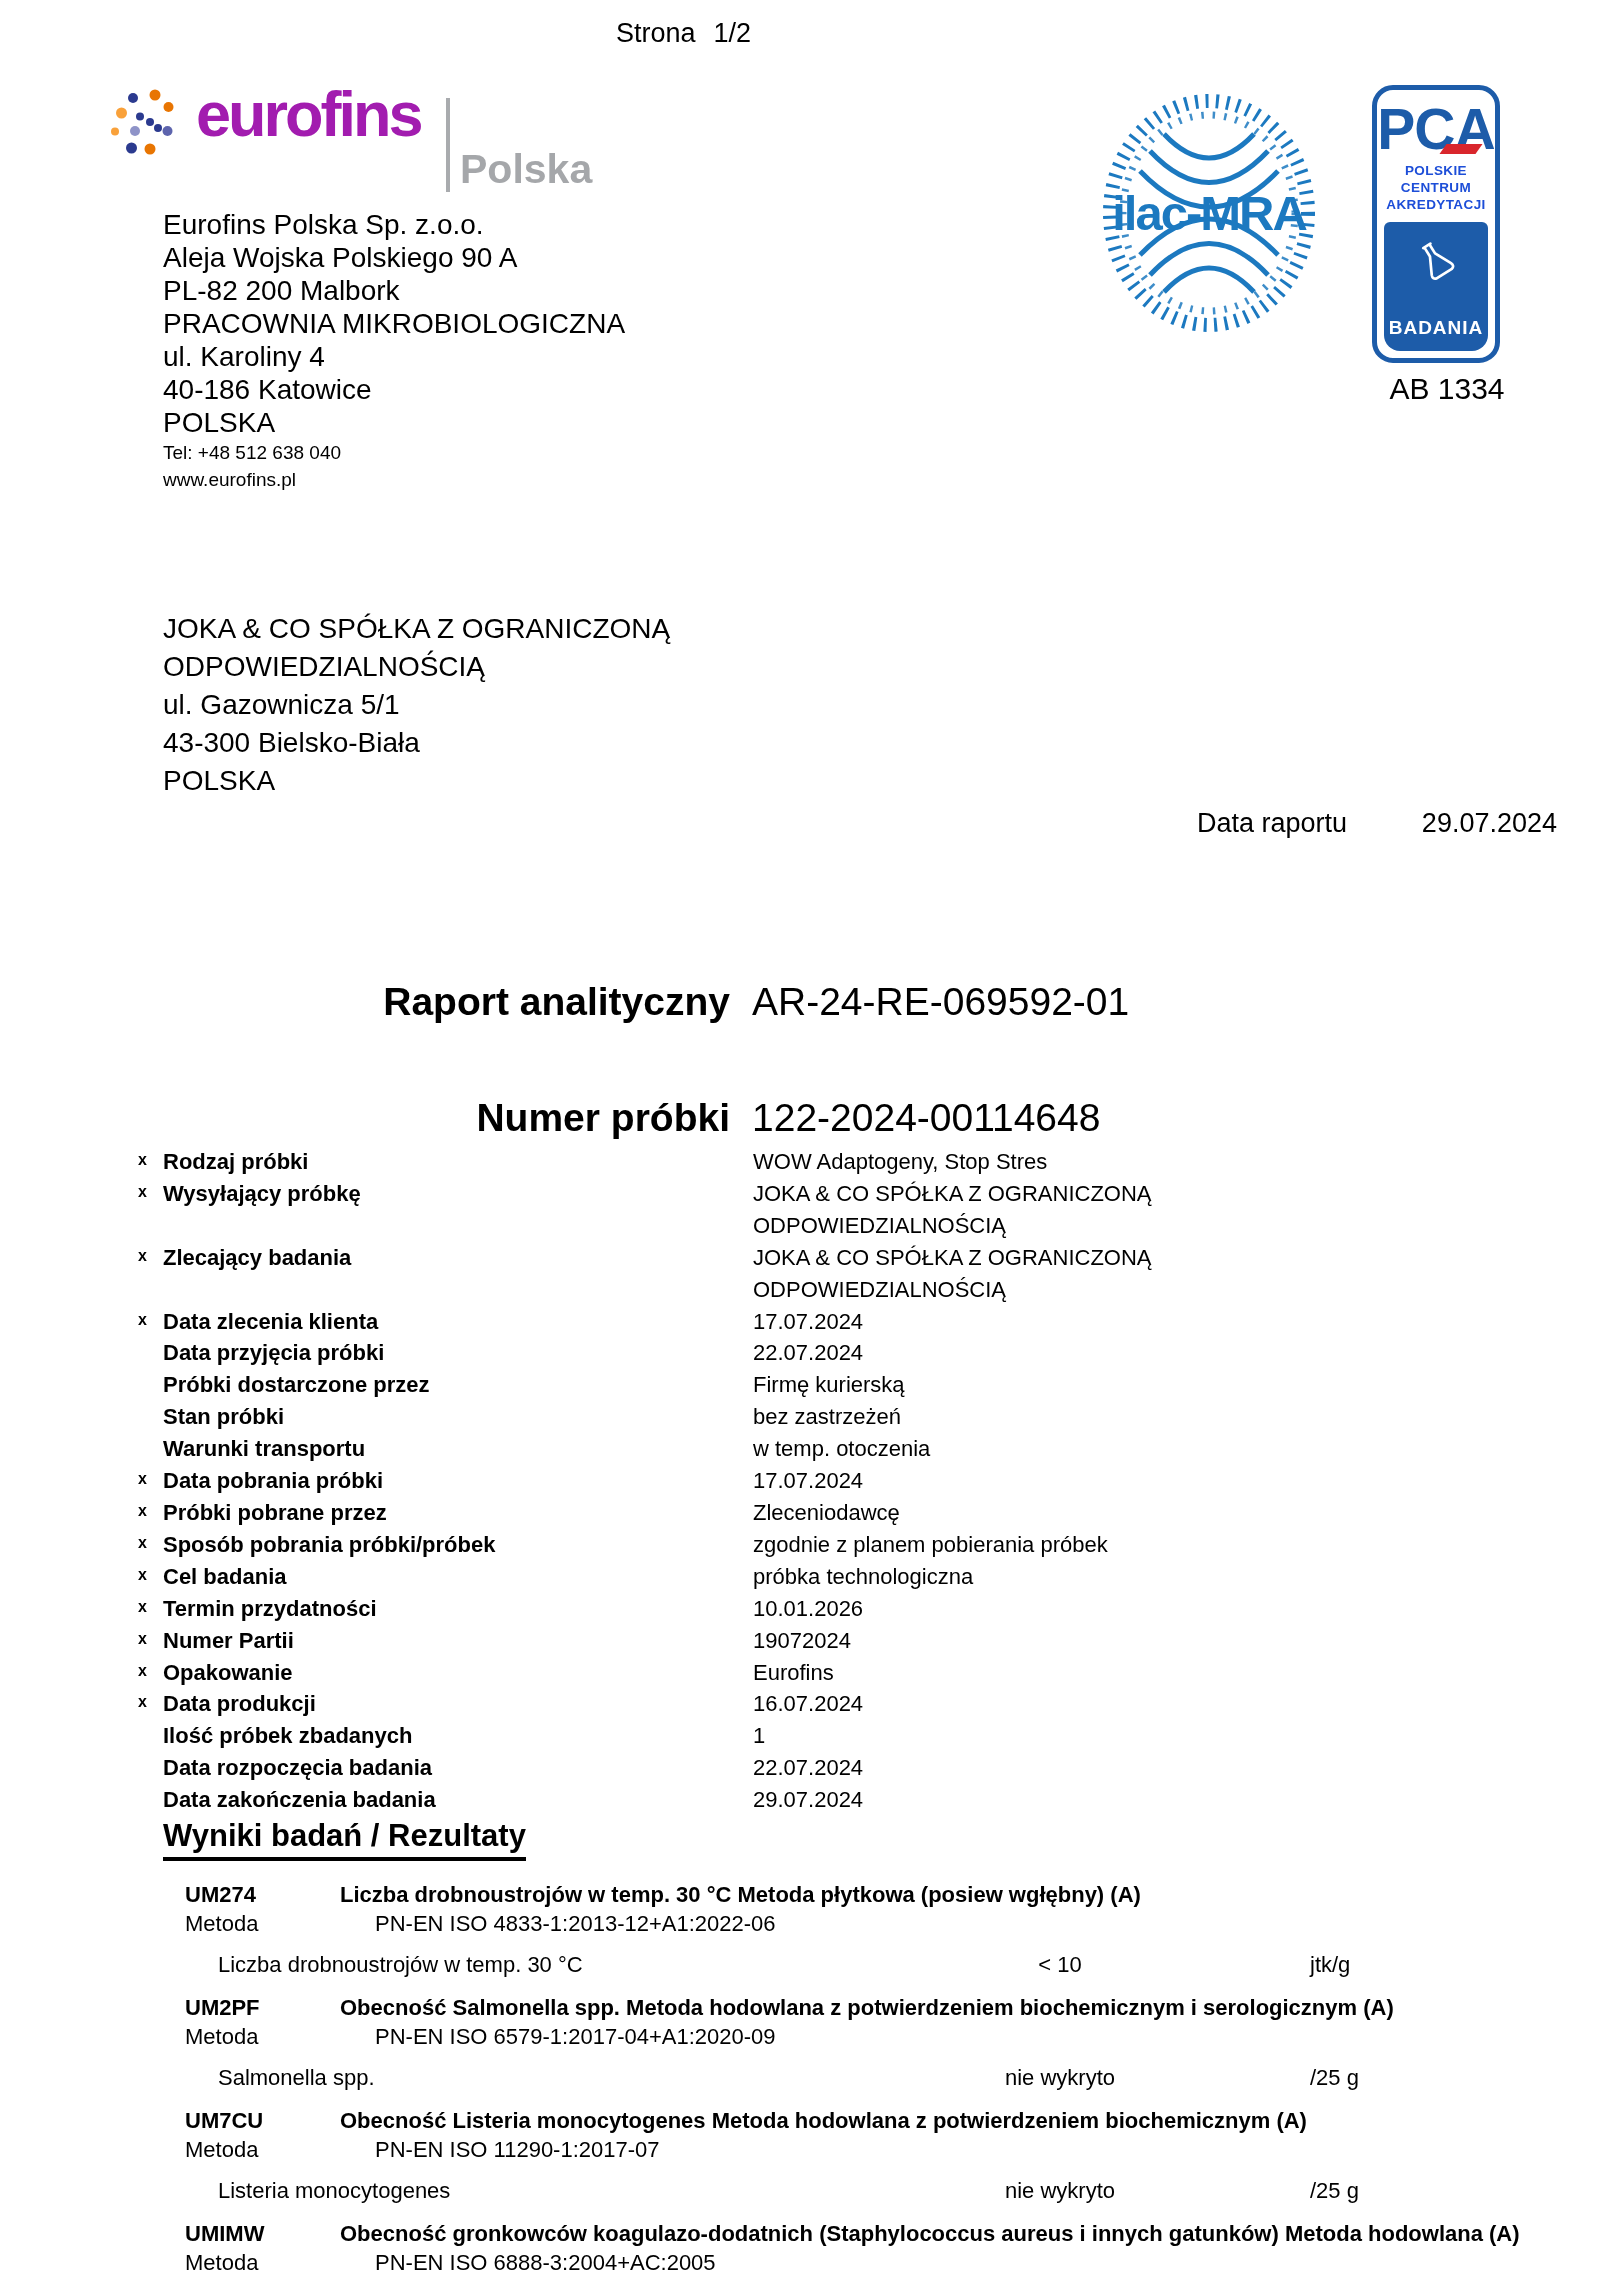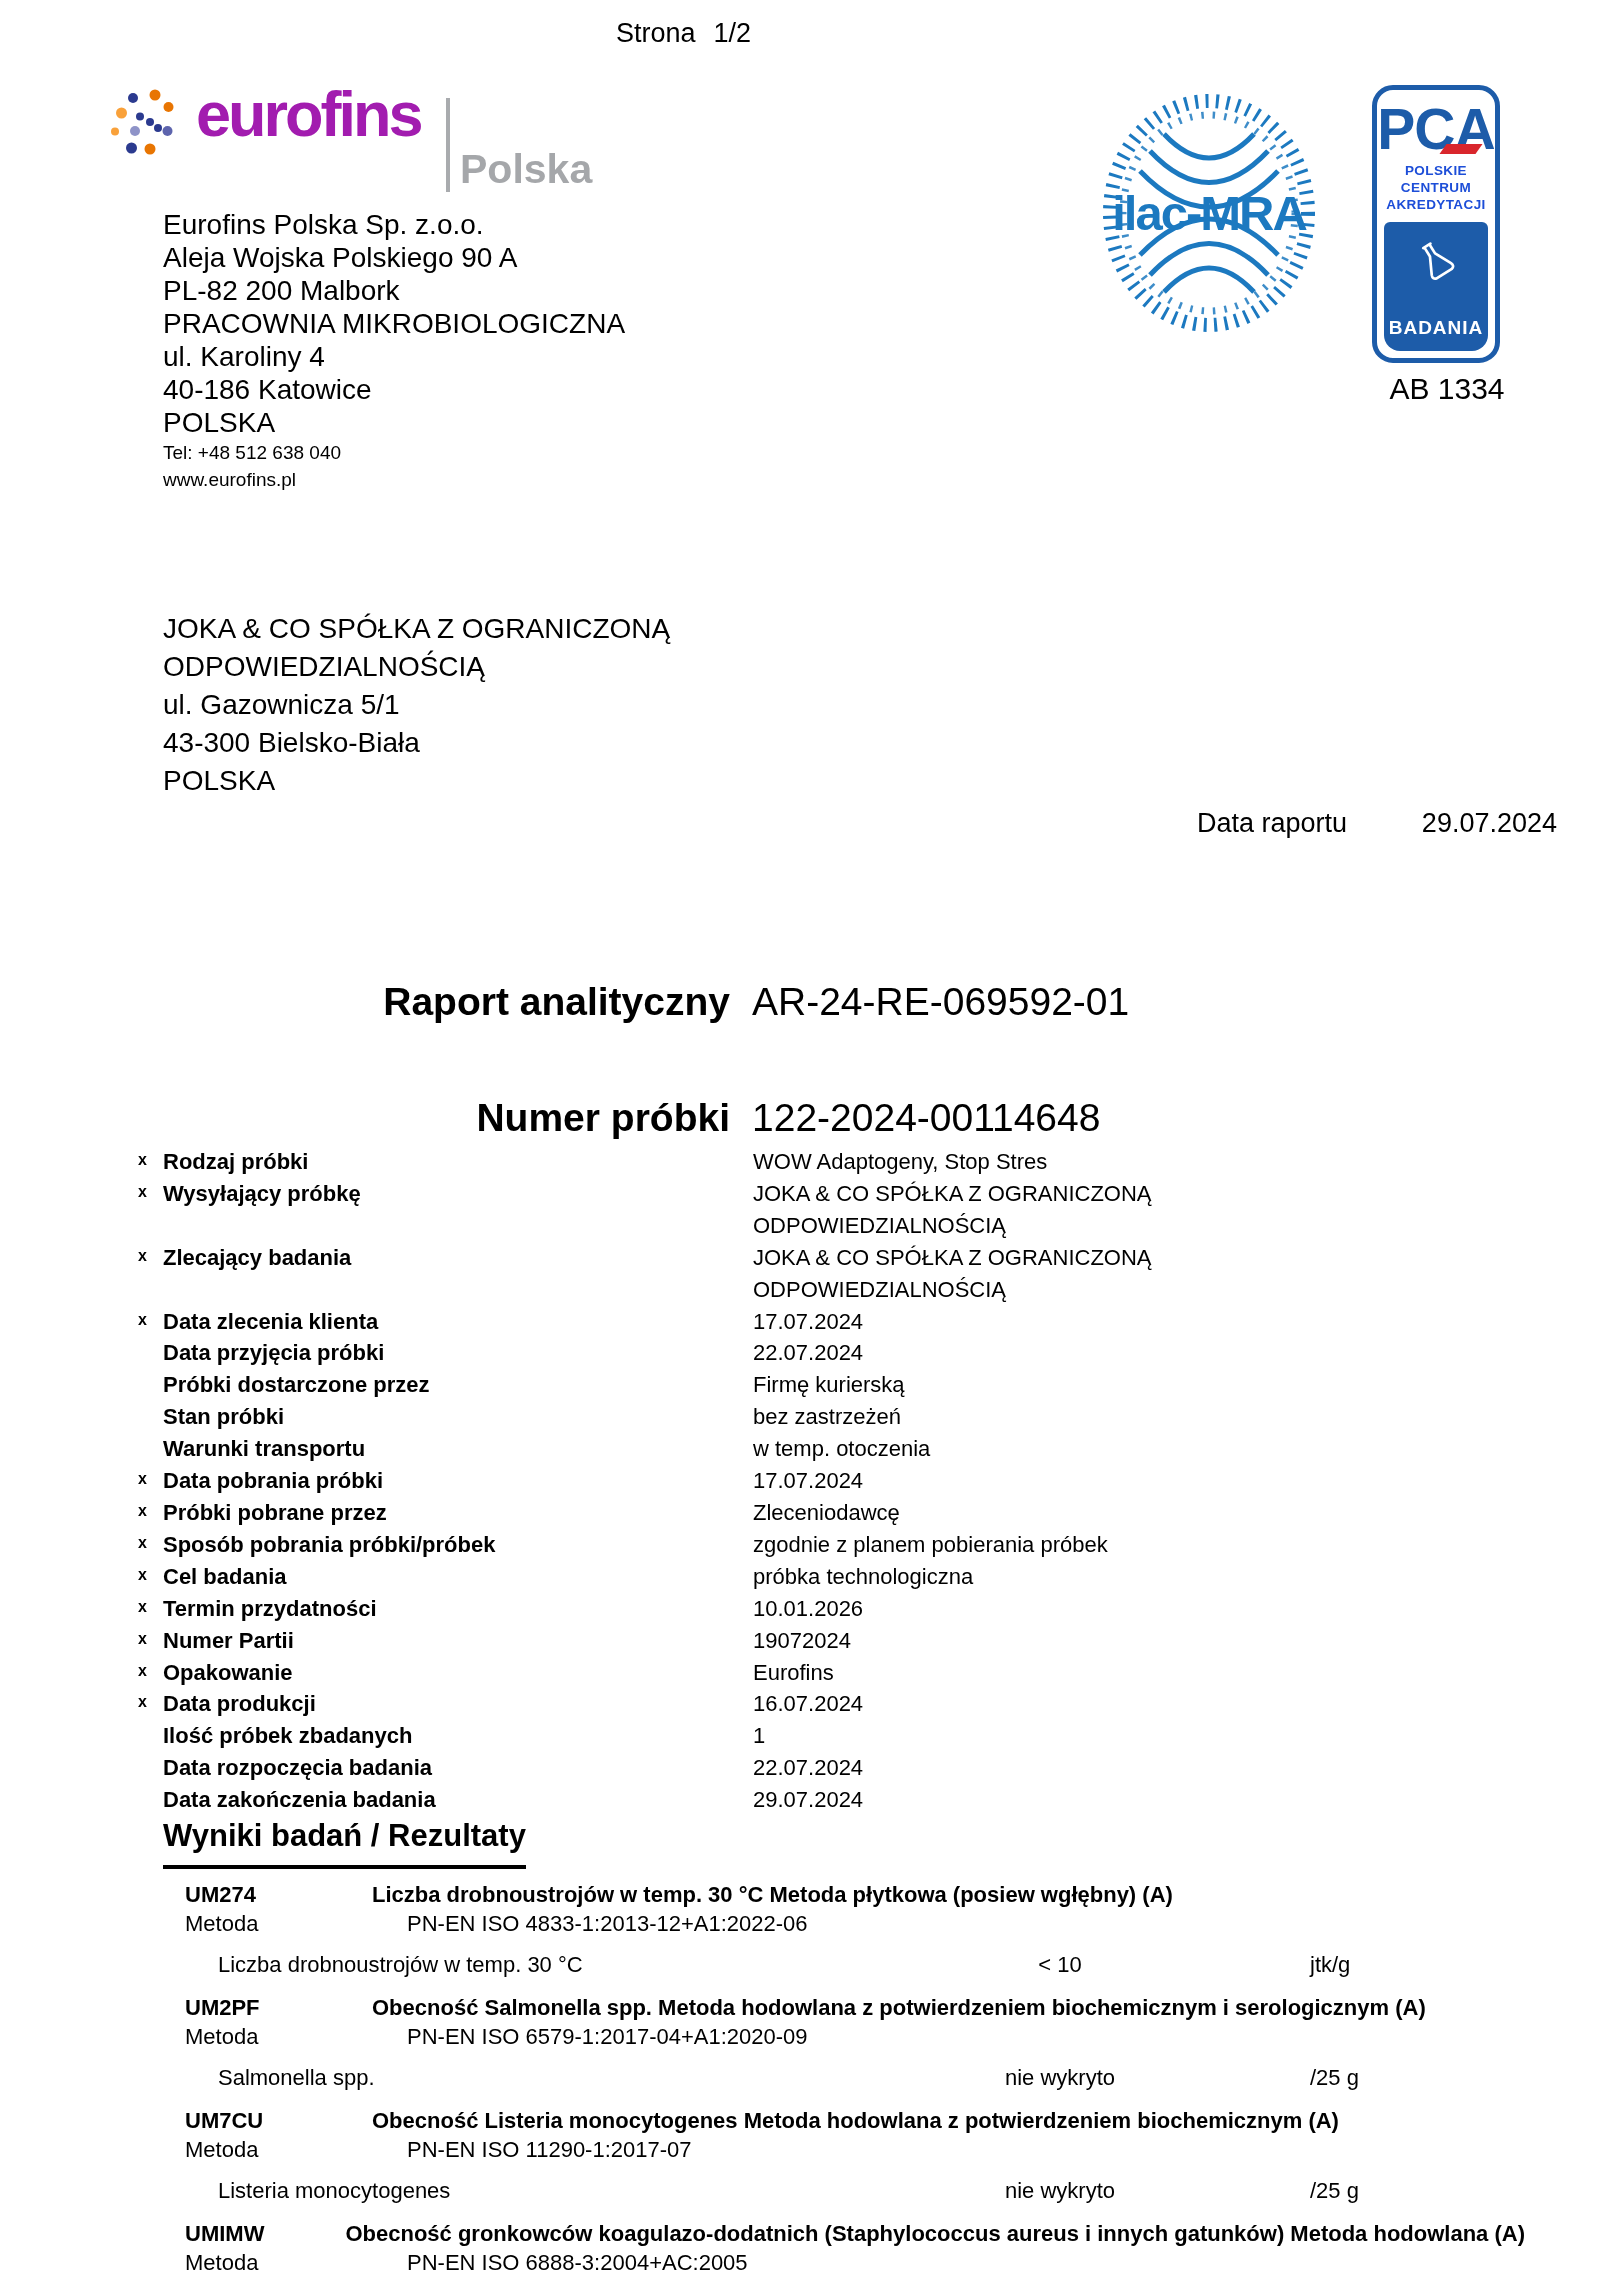--- a/index.html
+++ b/index.html
@@ -58,24 +58,24 @@
 
   
   .fields { position:absolute; left:138px; top:1146px; width:1330px; font-size:22px; }
   .frow { display:flex; align-items:flex-start; line-height:31.9px; }
   .fmark { width:25px; font-size:16px; font-weight:bold; line-height:28px; }
   .flabel { width:590px; font-weight:bold; }
   .fvalue { flex:1; white-space:pre-line; }
 
   
   .results-heading { position:absolute; left:163px; top:1818px; font-size:31px; font-weight:bold;
-                     border-bottom:4px solid #000; padding-bottom:11px; }
+                     border-bottom:4px solid #000; padding-bottom:3px; }
   .results { position:absolute; left:185px; top:1880px; width:1340px; font-size:22px; }
   .test-block { margin-bottom:14px; }
-  .tline { display:flex; line-height:29px;gap:32px; }
+  .tline { display:flex; line-height:29px; }
   .tcode { width:155px; font-weight:bold; }
   .ttitle { font-weight:bold; white-space:nowrap; }
   .tmeth-label { width:190px; }
   .tresult { position:relative; line-height:29px; margin-top:12px; }
   .rname { padding-left:33px; }
   .rvalue { position:absolute; left:790px; top:0; width:170px; text-align:center; }
   .runit { position:absolute; left:1125px; top:0; }
 </style>
 </head>
 <body>

